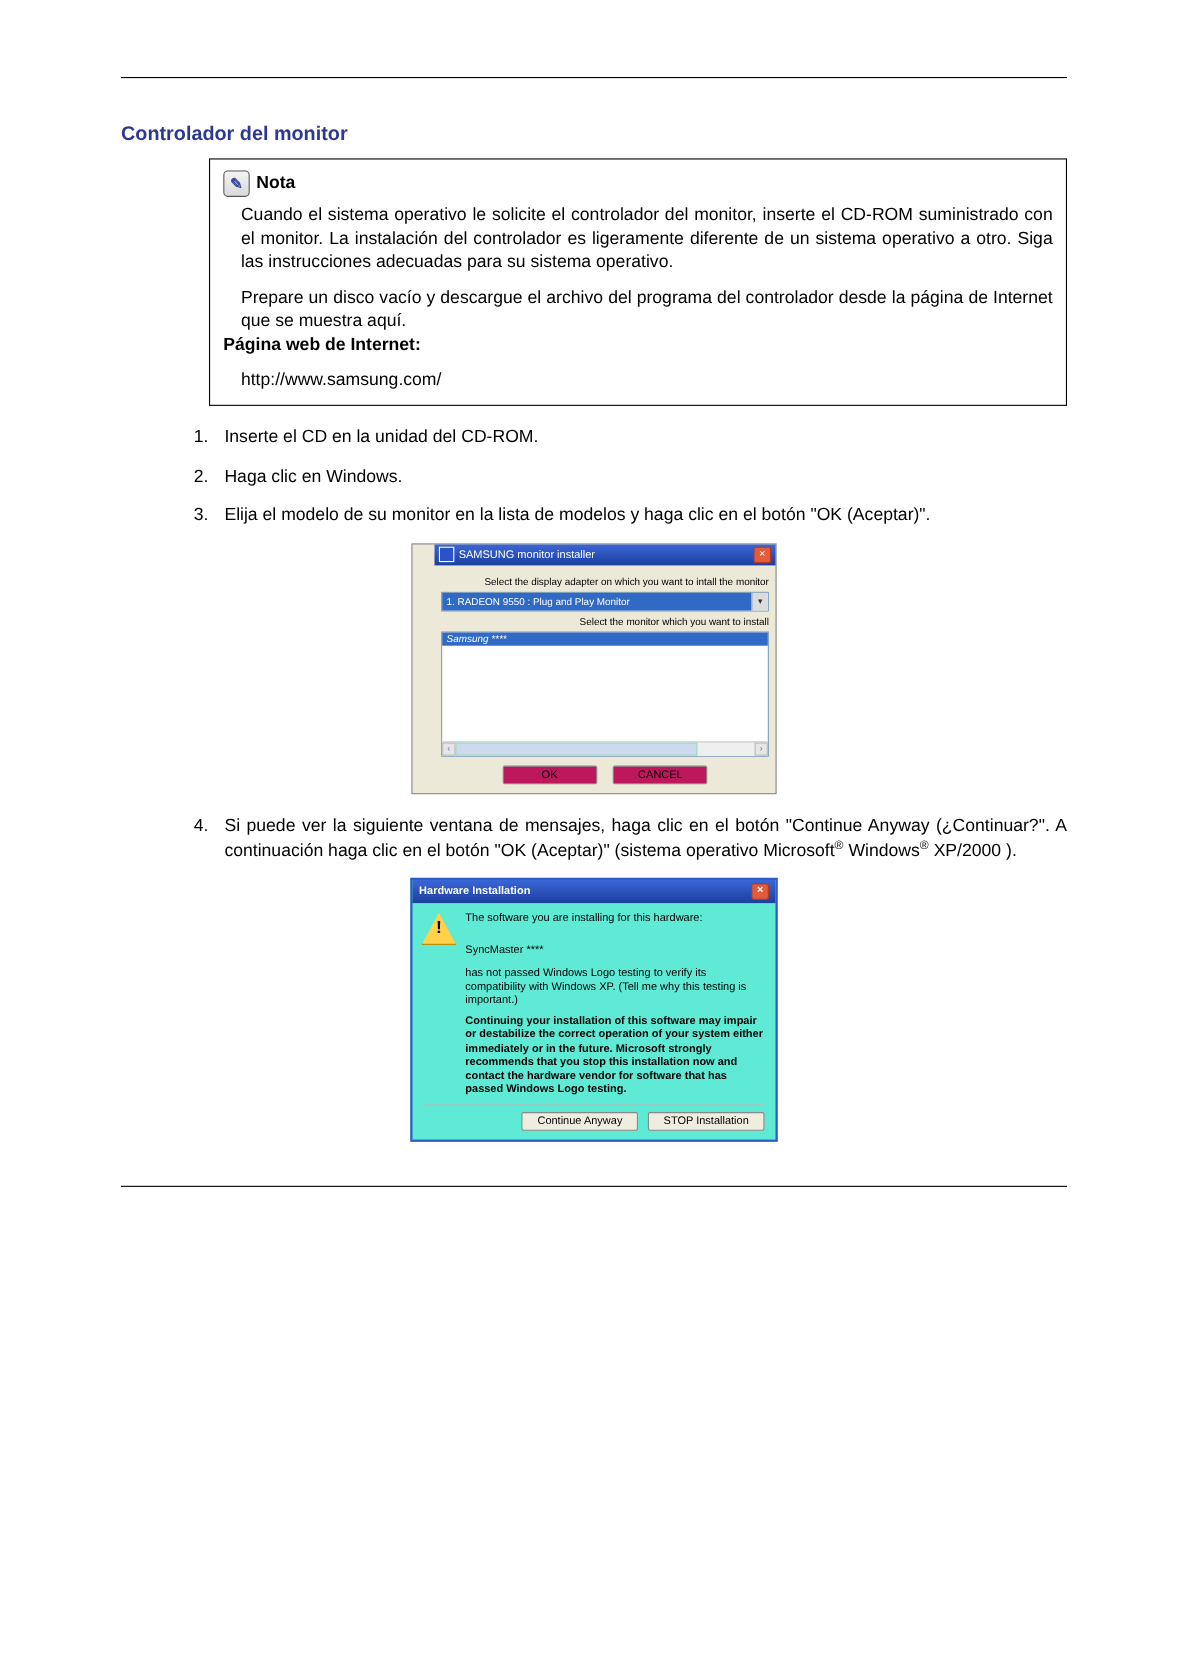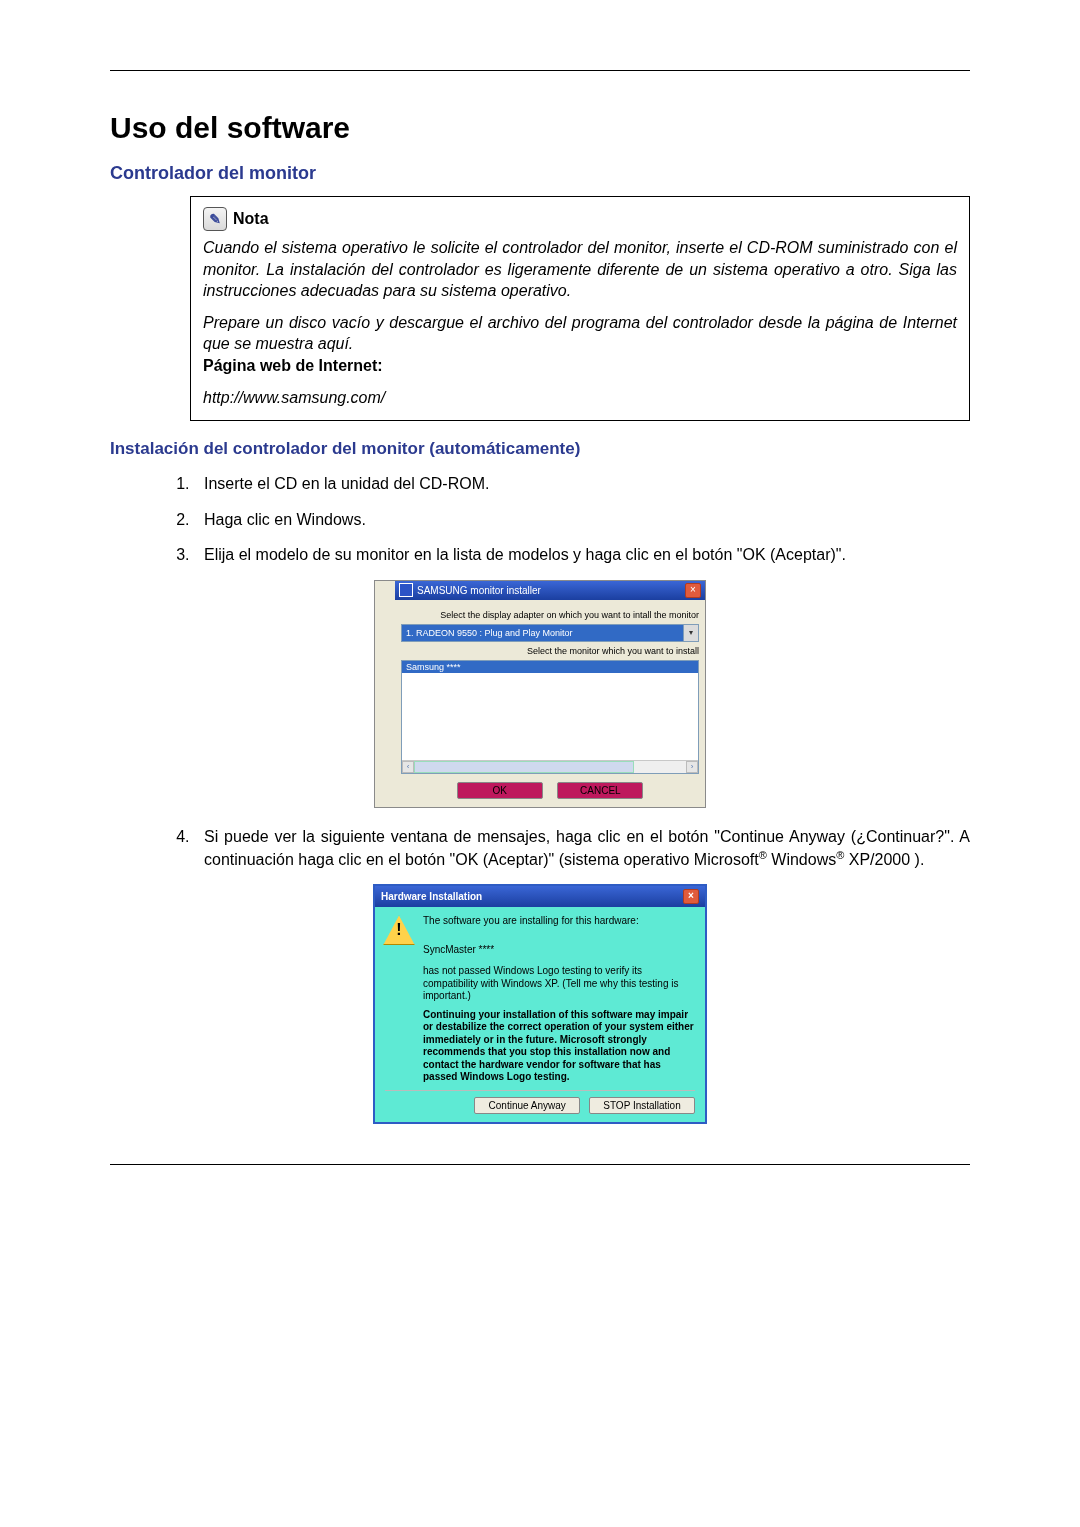--- a/index.html
+++ b/index.html
@@ -57,21 +57,21 @@
     height: 22px;
     border: 1px solid #555;
     border-radius: 4px;
     background: linear-gradient(#f4f4f4, #d9d9d9);
     display: inline-flex;
     align-items: center;
     justify-content: center;
     font-size: 14px;
     color: #3a4a9a;
   }
-  .note-para { margin: 0 0 10px 0; font-style: italic; }
+  .note-para { margin: 0 0 10px 16px; }
   .note-label { font-weight: bold; }
   .subheading {
     font-size: 17px;
     color: #2b3a8f;
     font-weight: bold;
     margin: 10px 0 14px 0;
   }
   ol.steps {
     margin: 0 0 14px 60px;
     padding: 0 0 0 24px;
@@ -146,20 +146,21 @@
     background: #fff;
     height: 112px;
     margin-top: 2px;
     position: relative;
   }
   .installer .listbox .selrow {
     background: #316ac5;
     color: #fff;
     padding: 1px 4px;
     font-size: 9px;
+    font-style: italic;
   }
   .installer .listbox .hscroll {
     position: absolute;
     bottom: 0; left: 0; right: 0;
     height: 12px;
     background: #efefef;
     border-top: 1px solid #c8c8c8;
     display:flex;
   }
   .hscroll .sbtn {
@@ -233,35 +234,33 @@
     text-align:center;
   }
   .blurred { filter: blur(0.4px); }
 </style>
 </head>
 <body>
 
 <div class="page">
   <hr class="hr">
 
-  <h1 class="title">Uso del software</h1>
   <h2 class="section">Controlador del monitor</h2>
 
   <div class="note-box">
     <div class="note-head">
       <span class="note-icon">✎</span>
       <span>Nota</span>
     </div>
     <p class="note-para">Cuando el sistema operativo le solicite el controlador del monitor, inserte el CD-ROM suministrado con el monitor. La instalación del controlador es ligeramente diferente de un sistema operativo a otro. Siga las instrucciones adecuadas para su sistema operativo.</p>
     <p class="note-para" style="margin-bottom:0">Prepare un disco vacío y descargue el archivo del programa del controlador desde la página de Internet que se muestra aquí.</p>
     <div class="note-label">Página web de Internet:</div>
     <p class="note-para" style="margin-top:10px; margin-bottom:0">http://www.samsung.com/</p>
   </div>
 
-  <div class="subheading">Instalación del controlador del monitor (automáticamente)</div>
 
   <ol class="steps">
     <li>Inserte el CD en la unidad del CD-ROM.</li>
     <li>Haga clic en Windows.</li>
     <li>Elija el modelo de su monitor en la lista de modelos y haga clic en el botón "OK (Aceptar)".</li>
   </ol>
 
   <div class="installer">
     <div class="titlebar">
       <span class="ti-icon"></span>

